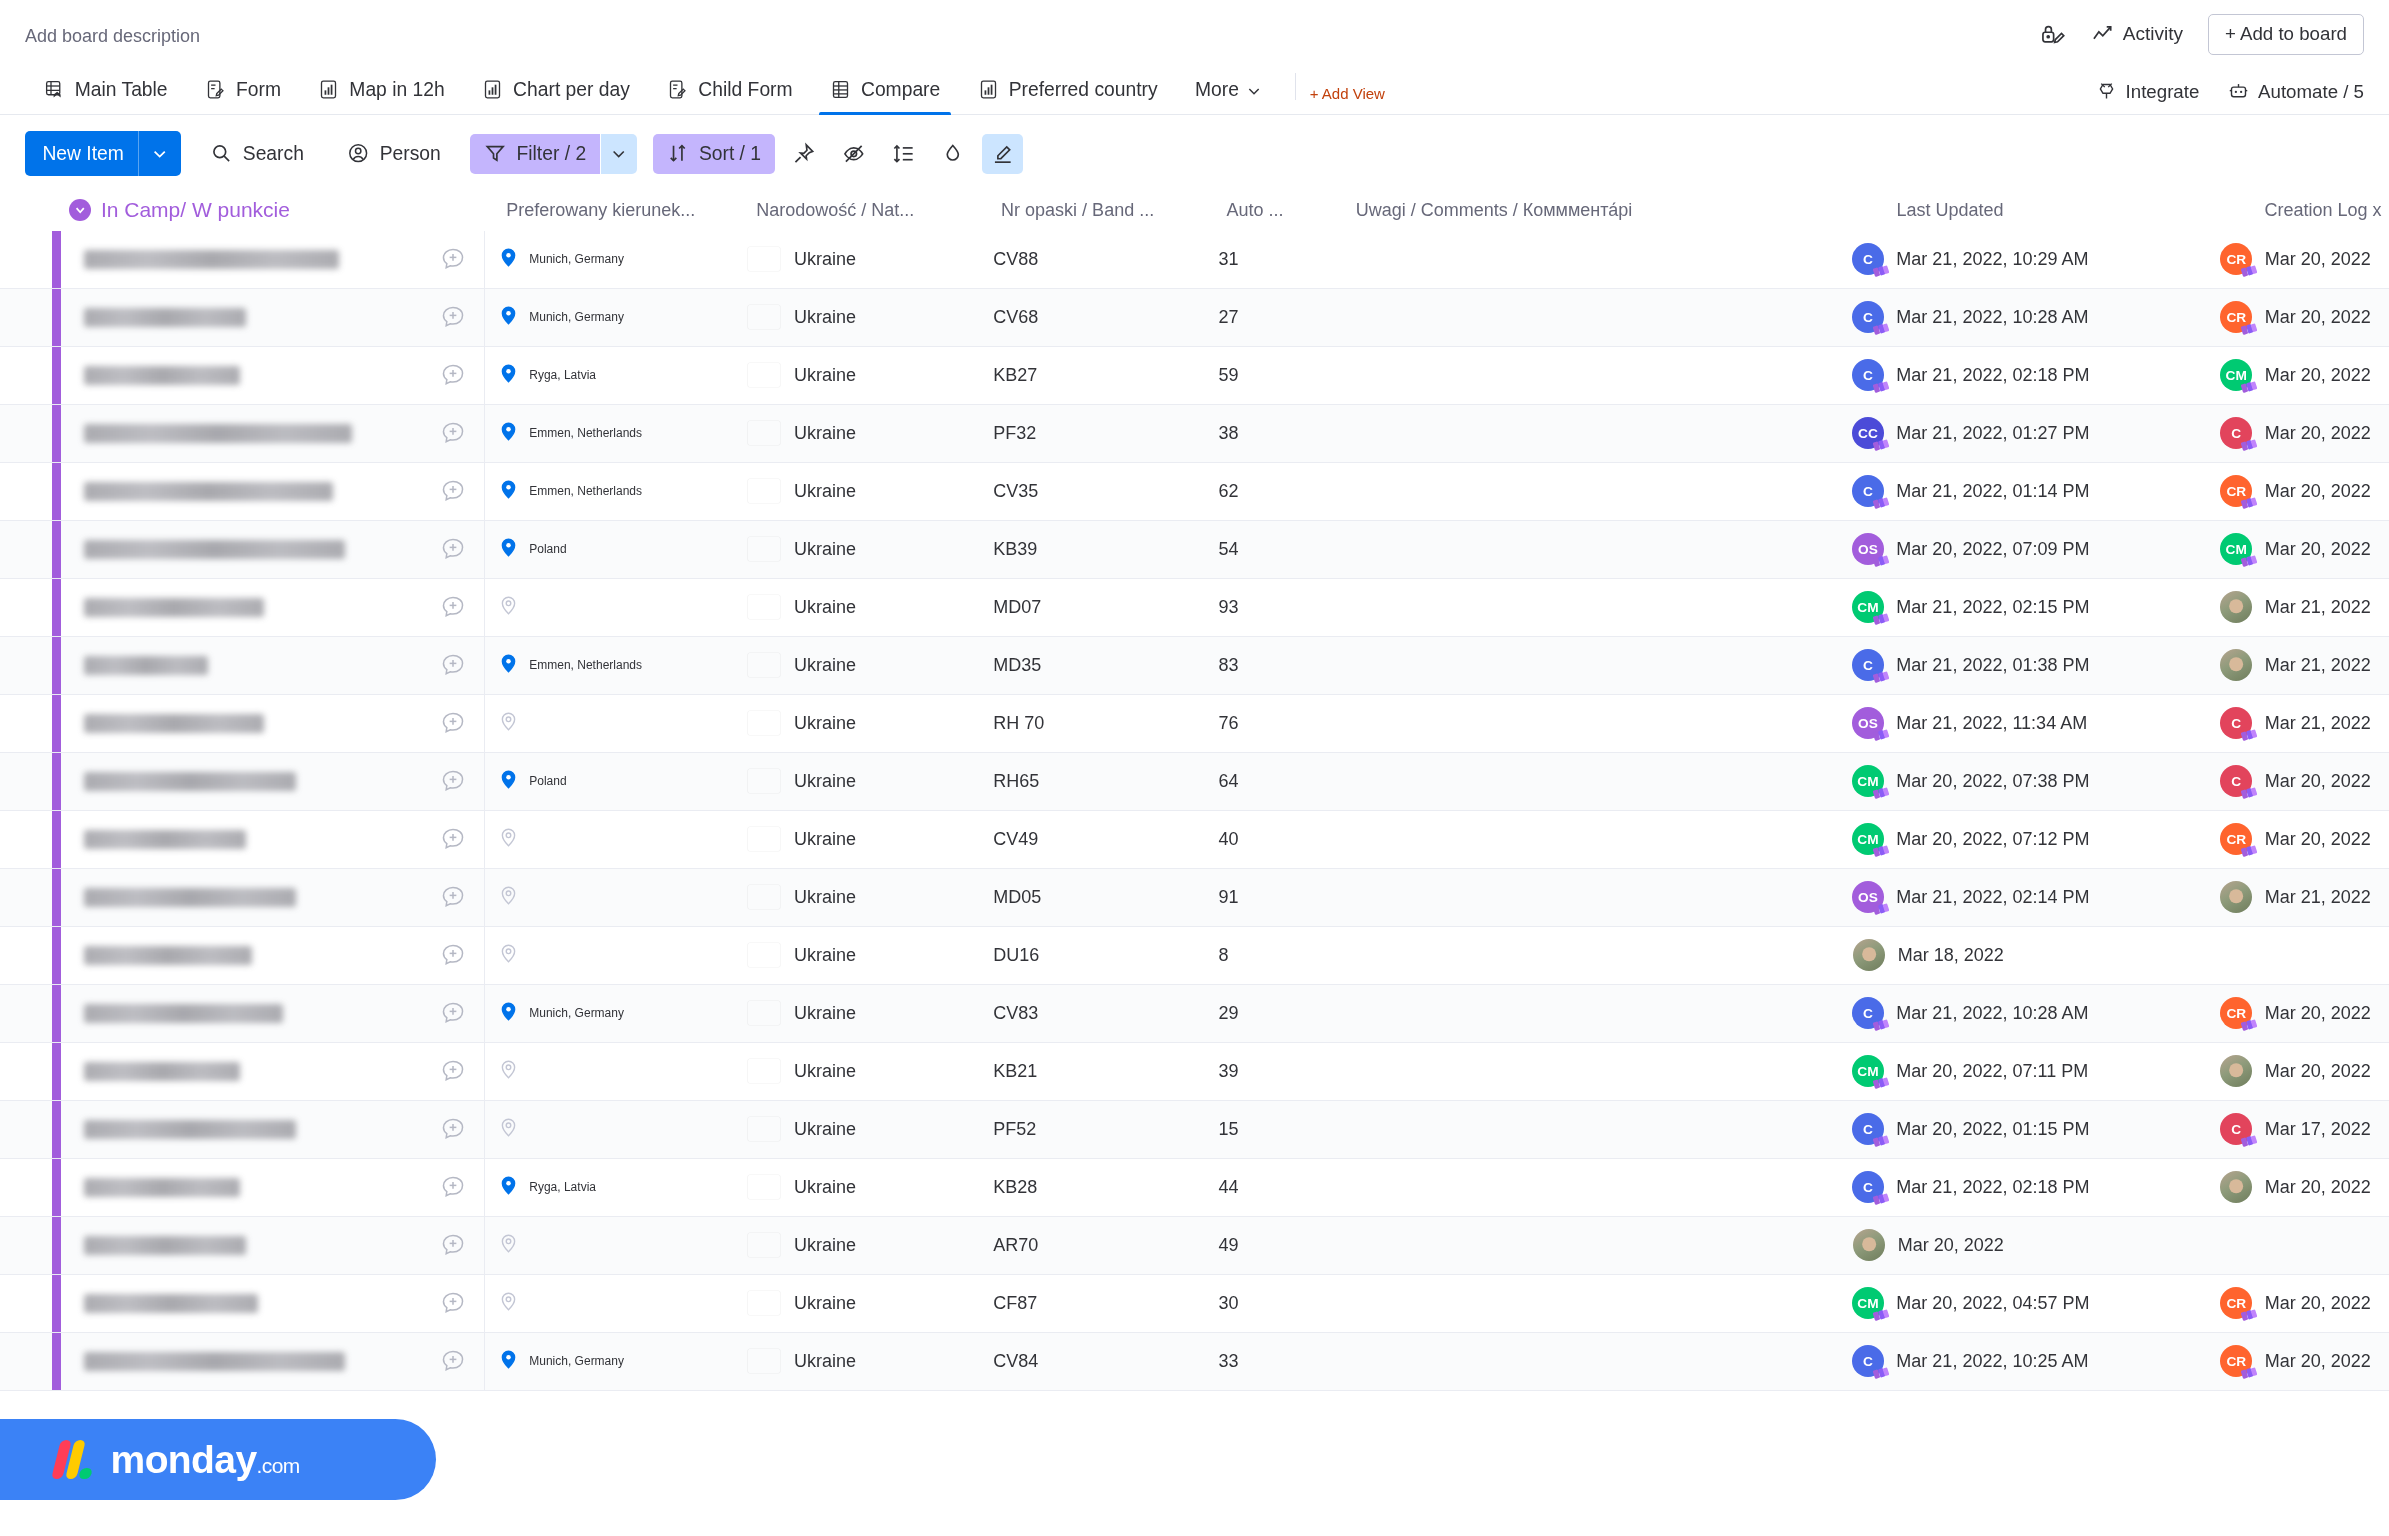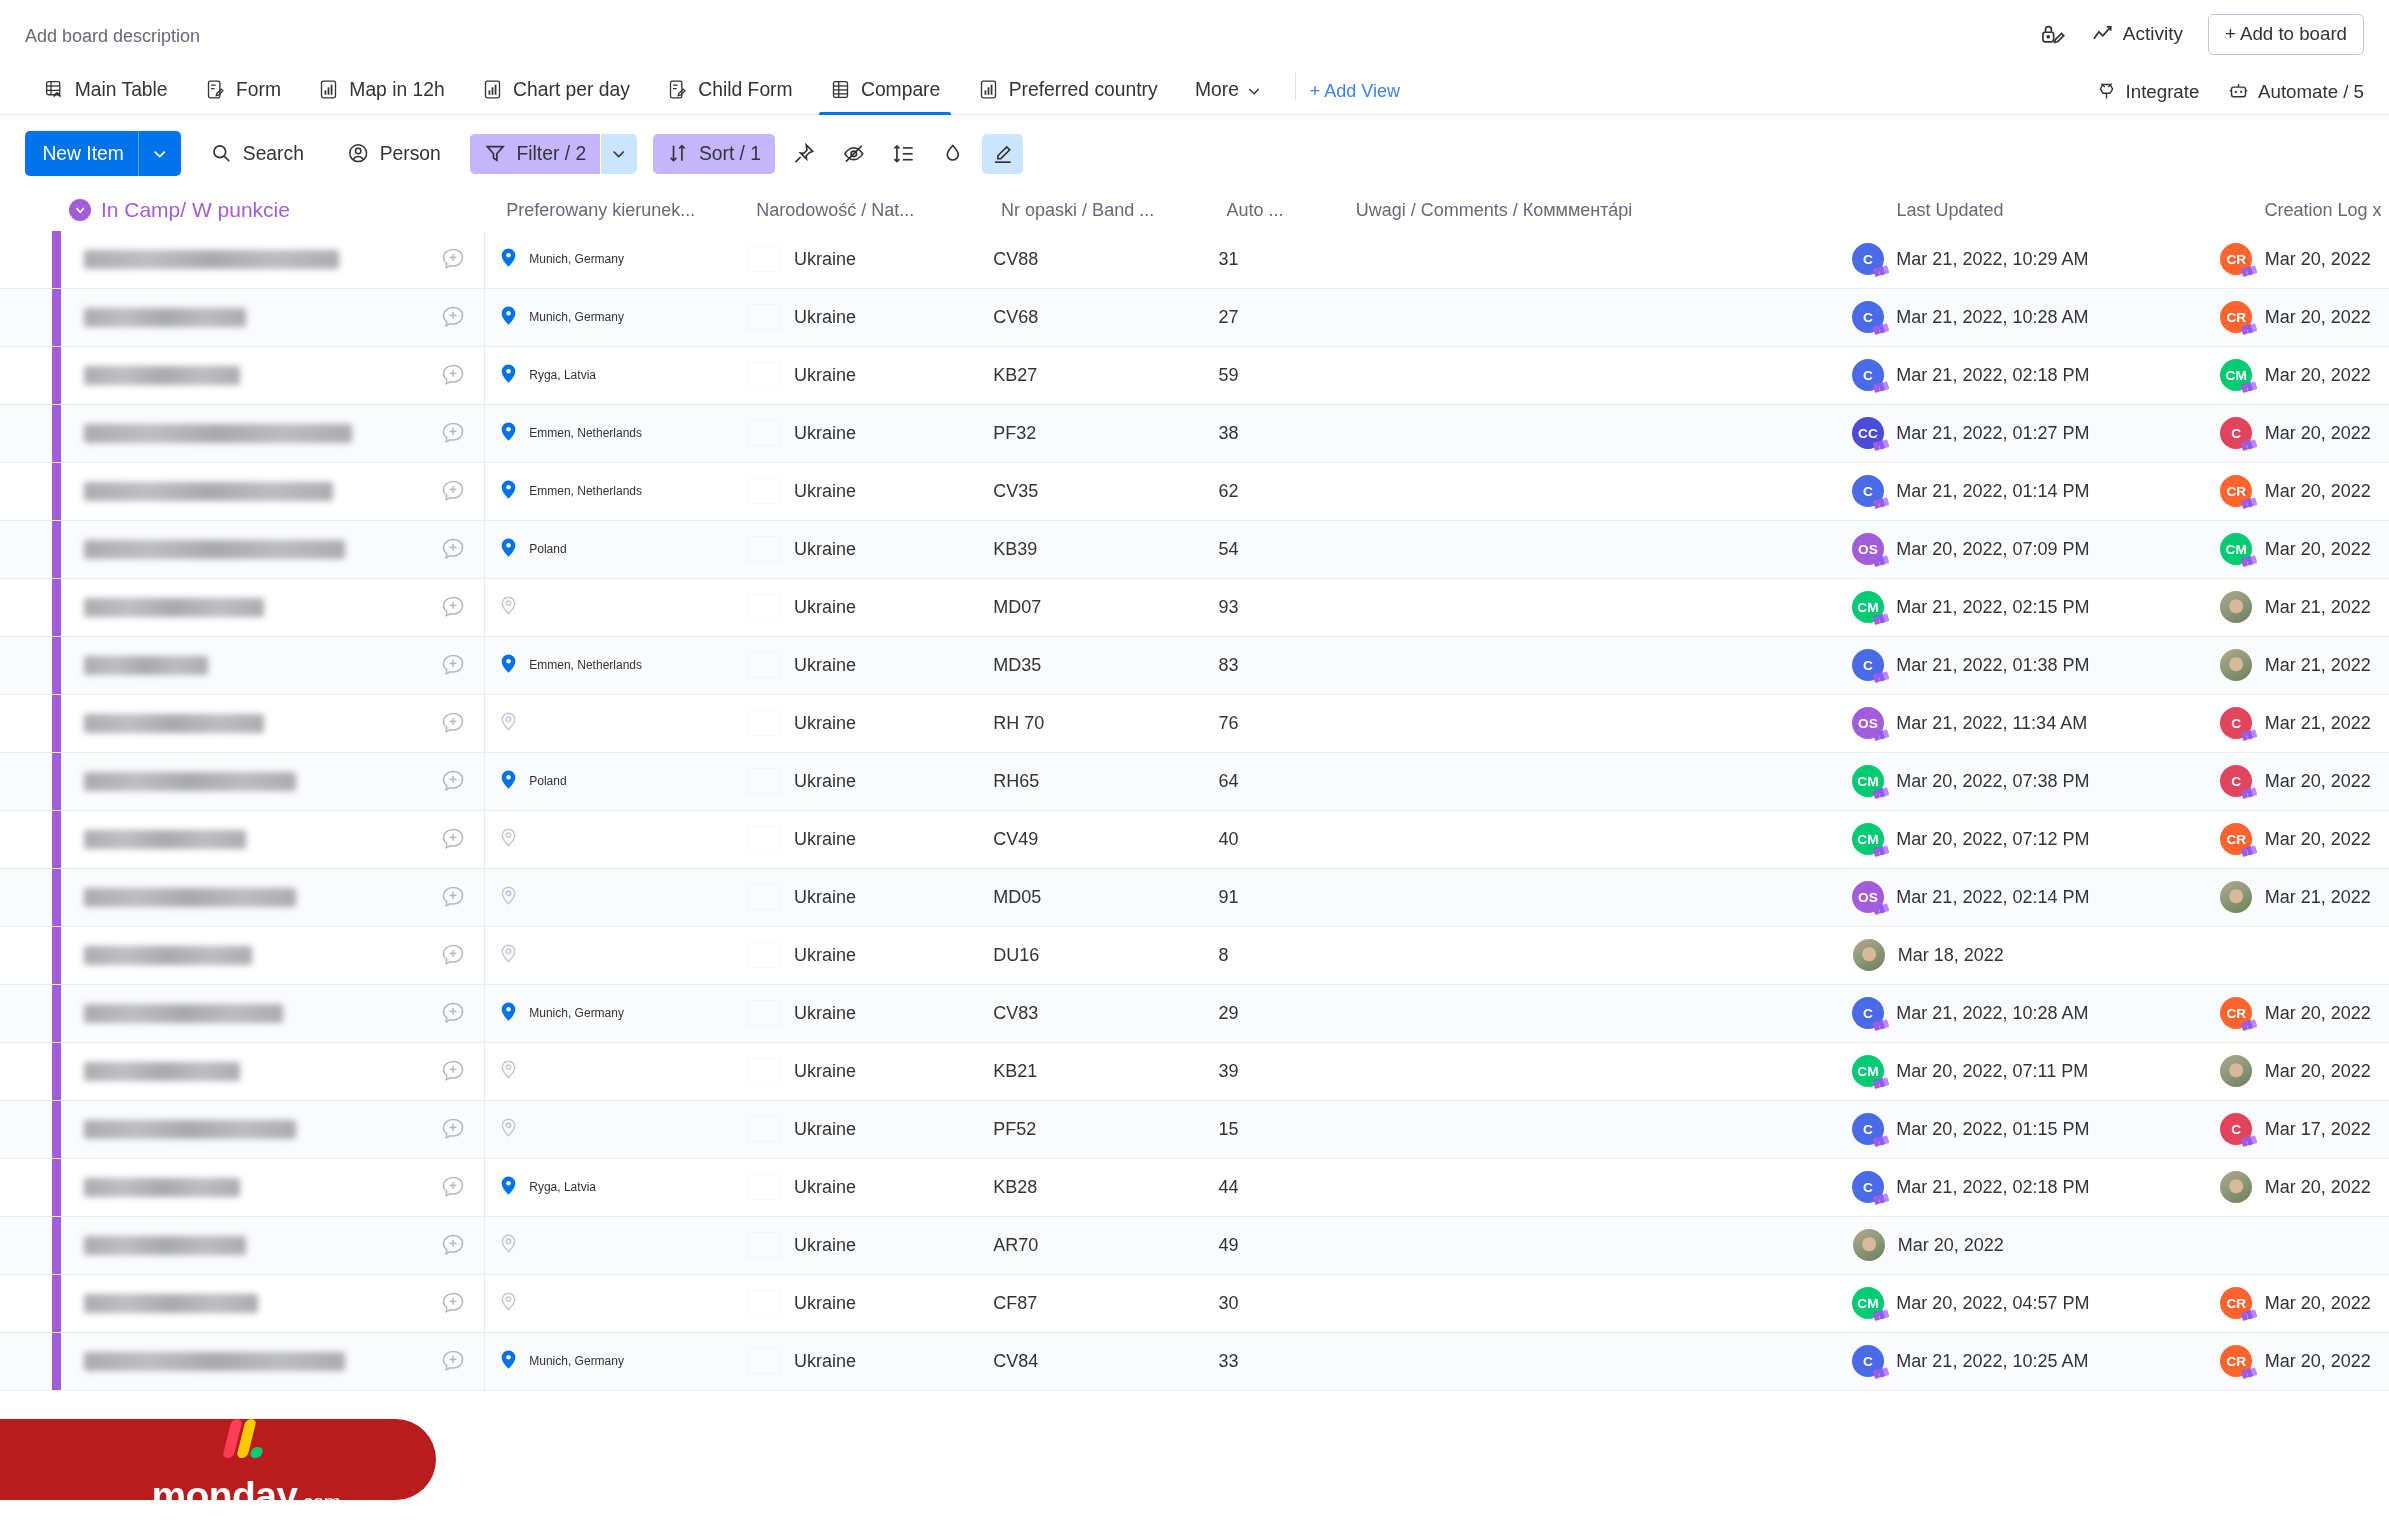--- a/index.html
+++ b/index.html
@@ -61,21 +61,21 @@
     padding-top: 15px;
   }
   .tab .tabico { width: 21px; height: 21px; color: #323338; flex:0 0 auto; }
   .tab.active::after {
     content: ""; position: absolute; left: 7.5px; right: 7.5px; bottom: -1.2px;
     height: 3.1px; background: #0073ea; border-radius: 1.9px 1.9px 0 0;
   }
   .tab-divider { width: 1.2px; height: 27px; background: #e0e3ec; margin: 0 13.7px 13.7px 13.7px; }
   .add-view {
     display: flex; align-items: flex-end; gap: 7.5px;
-    font-size: 18px; color: #3b82f6; padding-bottom: 12.4px; padding-top:15px;
+    font-size: 15px; color: #c2410c; padding-bottom: 12.4px; padding-top:15px;
   }
   .tabs-right {
     position: absolute; right: 25px; bottom: 11.2px;
     display: flex; align-items: center; gap: 29px;
   }
   .tabs-right .titem {
     display: flex; align-items: center; gap: 8.7px;
     font-size: 18.7px; color: #323338;
   }
   .tabs-right .titem svg { width: 21px; height: 21px; }
@@ -187,24 +187,24 @@
     width:12.4px;height:12.4px;border-radius:50%;background:#e3ae7c;
   }
   .avatar .mbadge {
     position: absolute; right: -5px; bottom: -3.7px;
     width: 16px; height: 13.7px;
   }
 
   
   .monday-badge {
     position: absolute; left: 0px; bottom: 36px;
-    background: #b91c1c; border-radius: 0 50px 50px 0;
+    background: #3b82f6; border-radius: 0 50px 50px 0;
     height: 81px; width: 436px;
     display: flex; align-items: center; gap: 16px;
-    padding-left: 56px; z-index: 50; flex-direction: column;
+    padding-left: 56px; z-index: 50;
   }
   .mlogo-marks { display: flex; gap: 2.5px; transform: skewX(-14deg); }
   .mlogo-marks span { display:block; width: 11.2px; height: 39px; border-radius: 5.6px; }
   .mlogo-text { color:#fff; font-size: 39px; font-weight: 700; letter-spacing: -0.6px; }
   .mlogo-text .dotcom { font-size: 21px; font-weight: 500; }
 </style>
 </head>
 <body>
 
 <div class="board-header">

